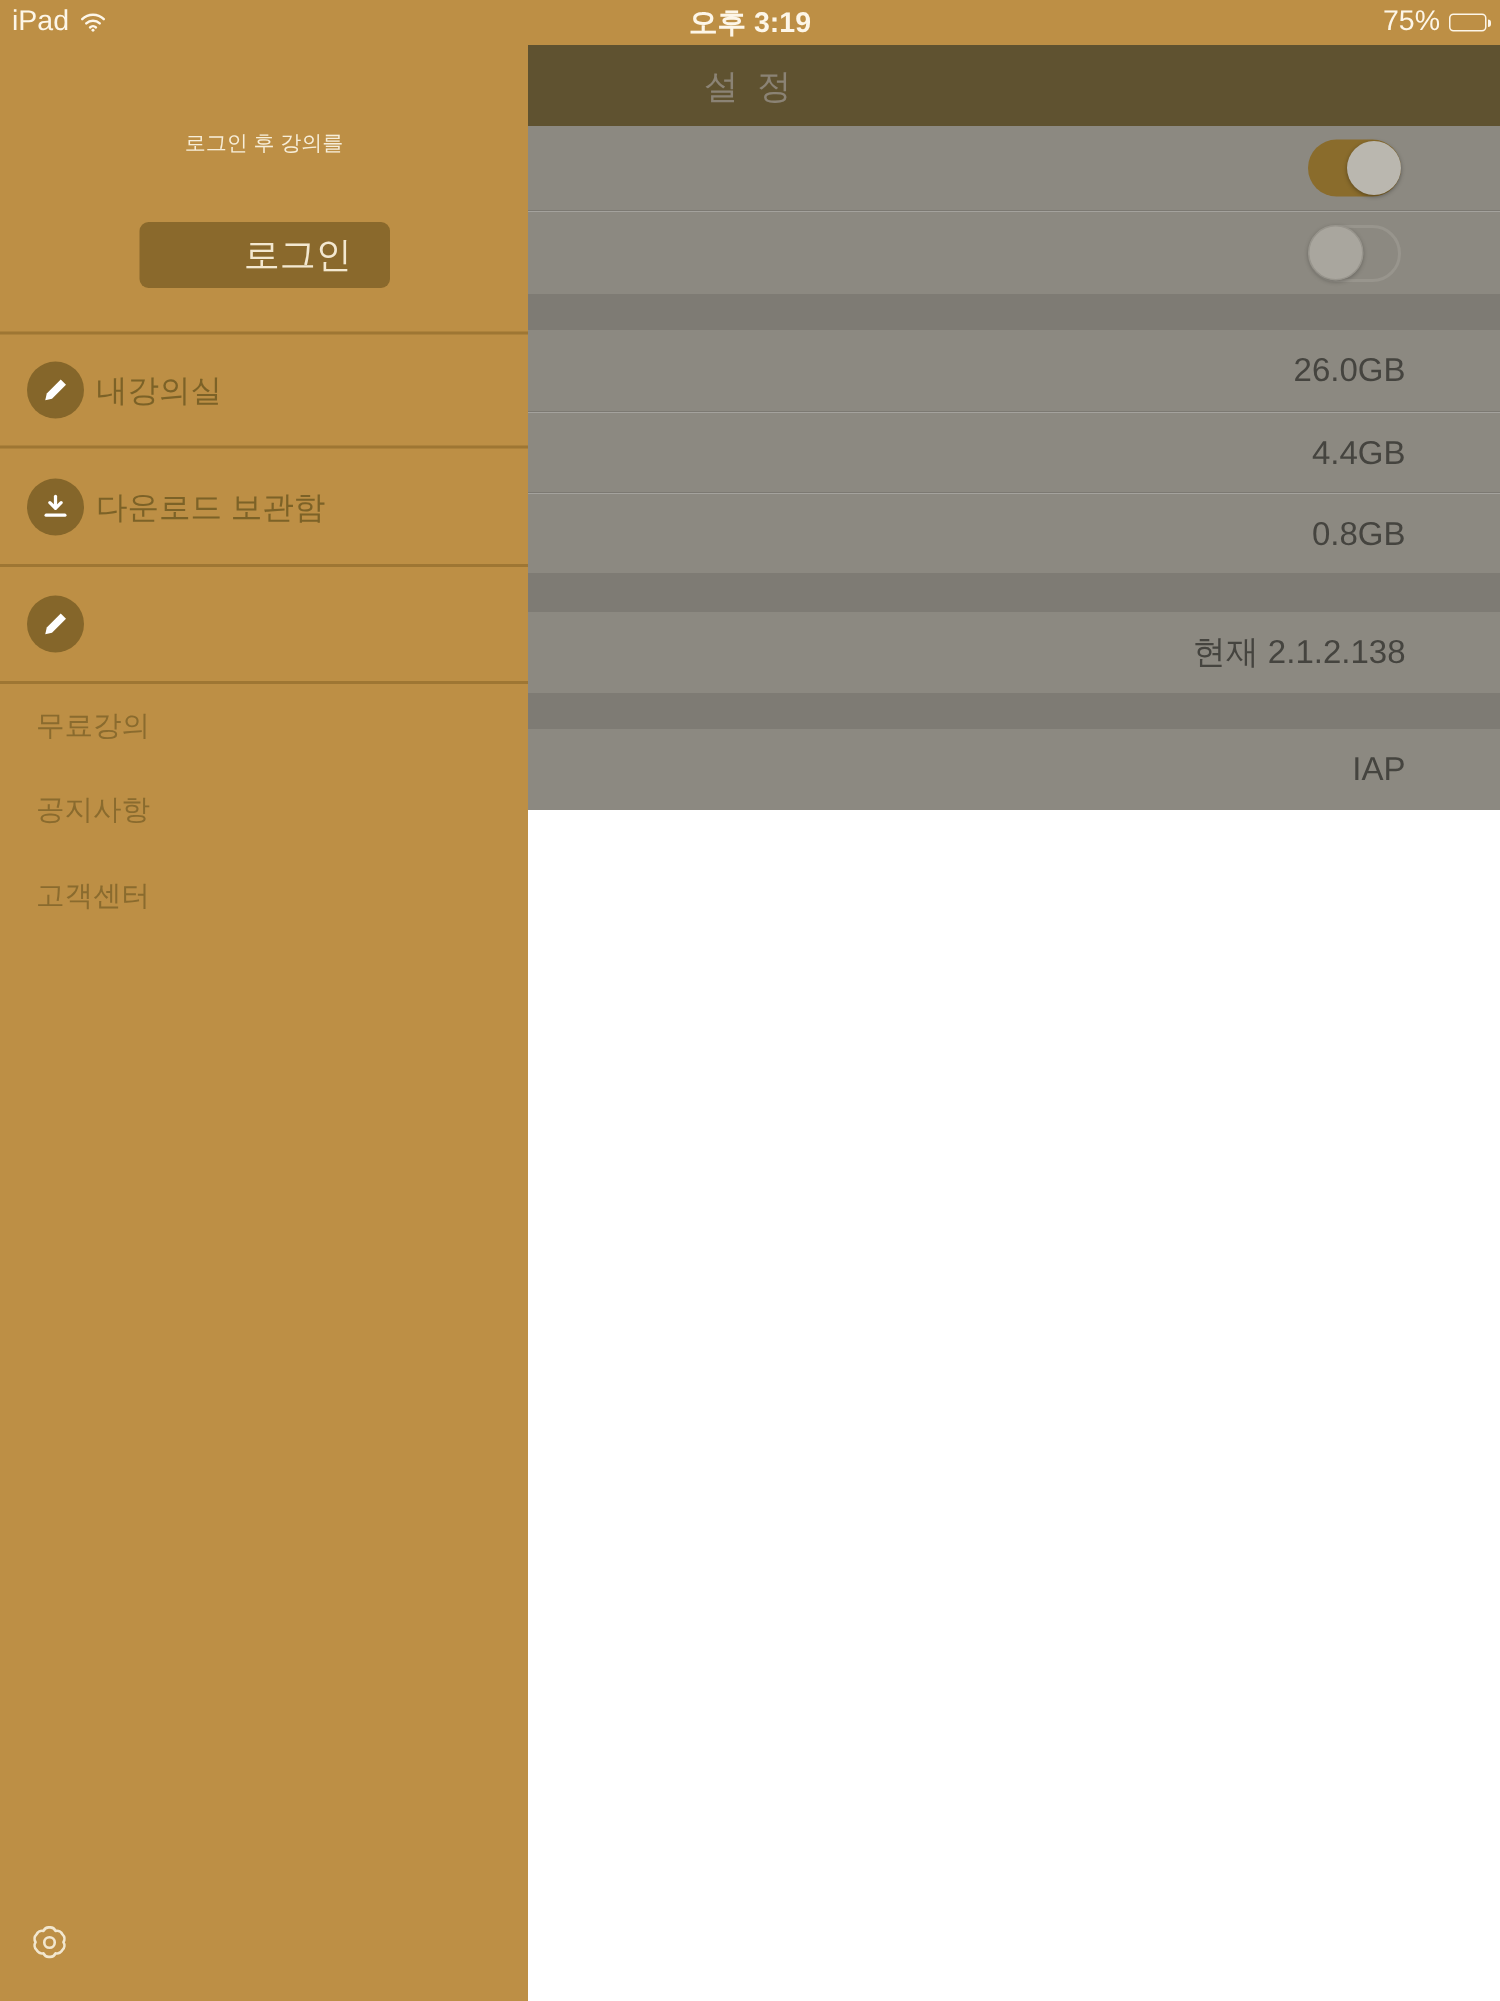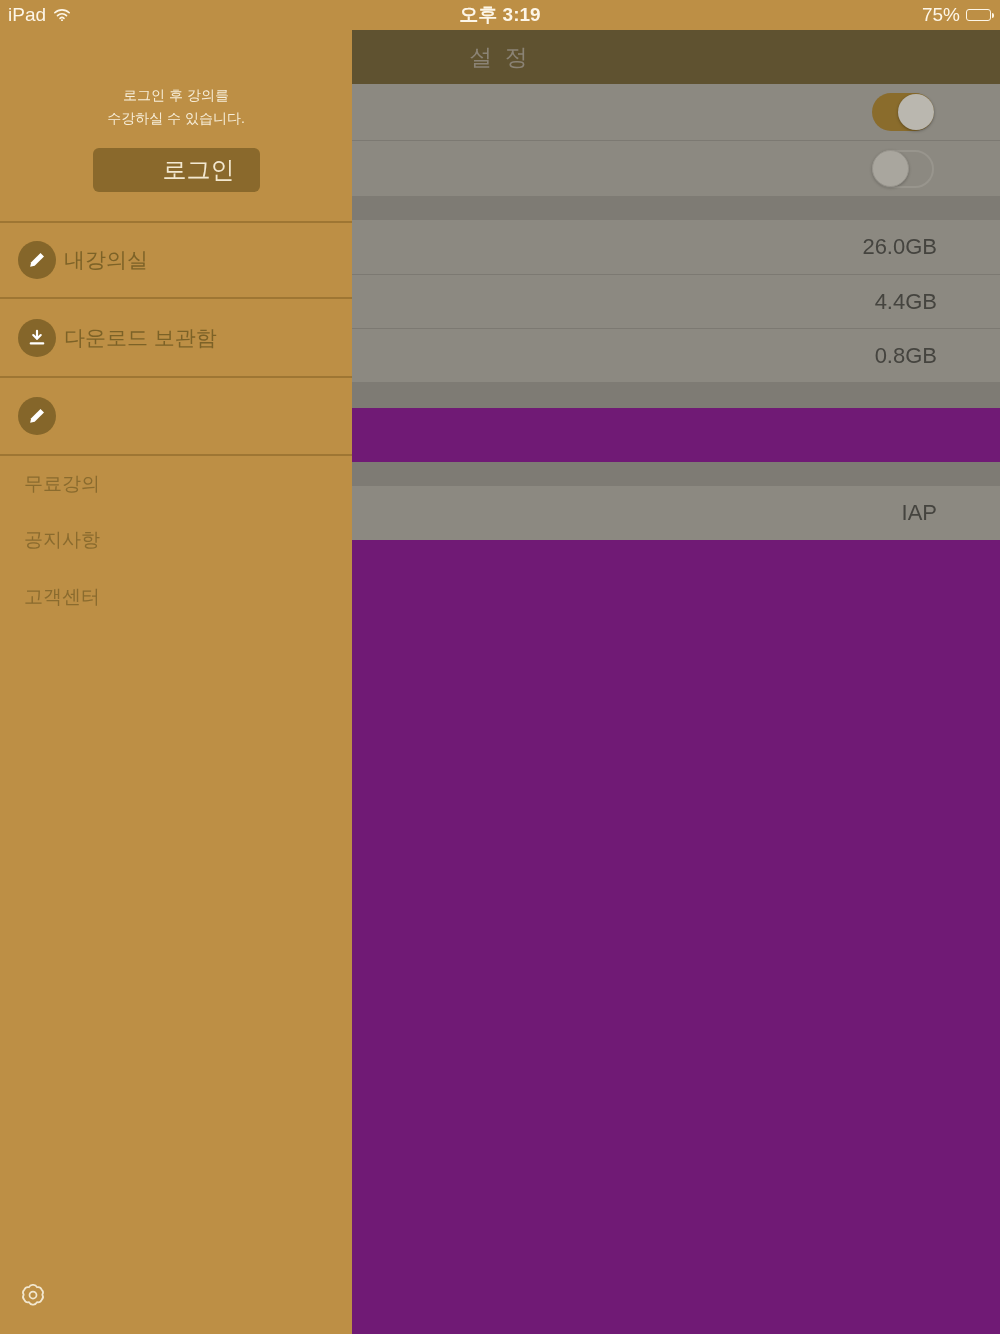--- a/index.html
+++ b/index.html
@@ -5,21 +5,21 @@
   * { margin: 0; padding: 0; box-sizing: border-box; }
   html,body { width:1000px; height:1334px; }
   body {
     font-family: "Liberation Sans", sans-serif;
     width: 1000px; height: 1334px; overflow: hidden;
     background: #7a7770;
   }
   .screen { position: relative; width: 1000px; height: 1334px; overflow: hidden; }
 
   
-  .settings-layer { position: absolute; inset: 0; background: #701a75; }
+  .settings-layer { position: absolute; inset: 0; background: #ffffff; }
   .navbar {
     position: absolute; left: 0; top: 30px; width: 1000px; height: 54px;
     background: #5f5230; text-align: center;
   }
   .navbar-title {
     color: #8b8375; font-size: 23px; line-height: 54px; letter-spacing: 3px;
   }
   .settings-row {
     position: absolute; left: 0; width: 1000px; background: #8c8981;
   }
@@ -133,33 +133,35 @@
     <div class="settings-row" style="top:275px;height:53px;">
       <span class="row-value">4.4GB</span>
     </div>
     <div class="row-sep" style="top:328px;"></div>
     <div class="settings-row" style="top:329px;height:53px;">
       <span class="row-value">0.8GB</span>
     </div>
 
     <div class="section-gap" style="top:382px;height:26px;"></div>
 
+    <div class="settings-row" style="top:408px;height:54px;">
+      <span class="row-value">현재 2.1.2.138</span>
+    </div>
 
     <div class="section-gap" style="top:462px;height:24px;"></div>
 
     <div class="settings-row" style="top:486px;height:54px;padding-left:28px;">
       <span class="row-value">IAP</span>
     </div>
   </div>
 
   <div class="sidebar">
 
     <div class="login-message">
       <div>로그인 후 강의를</div>
-      <div>수강하실 수 있습니다.</div>
     </div>
 
     <button class="login-button">로그인</button>
 
     <div class="sb-divider" style="top:221px;"></div>
 
     <div class="menu-item" style="top:223px;">
       <span class="menu-icon-circle">
         <svg width="20" height="20" viewBox="0 0 24 24">
           <path d="M16.2 3.6 L20.4 7.8 L9.2 19 L3.8 20.2 L5 14.8 Z" fill="#ffffff"></path>

